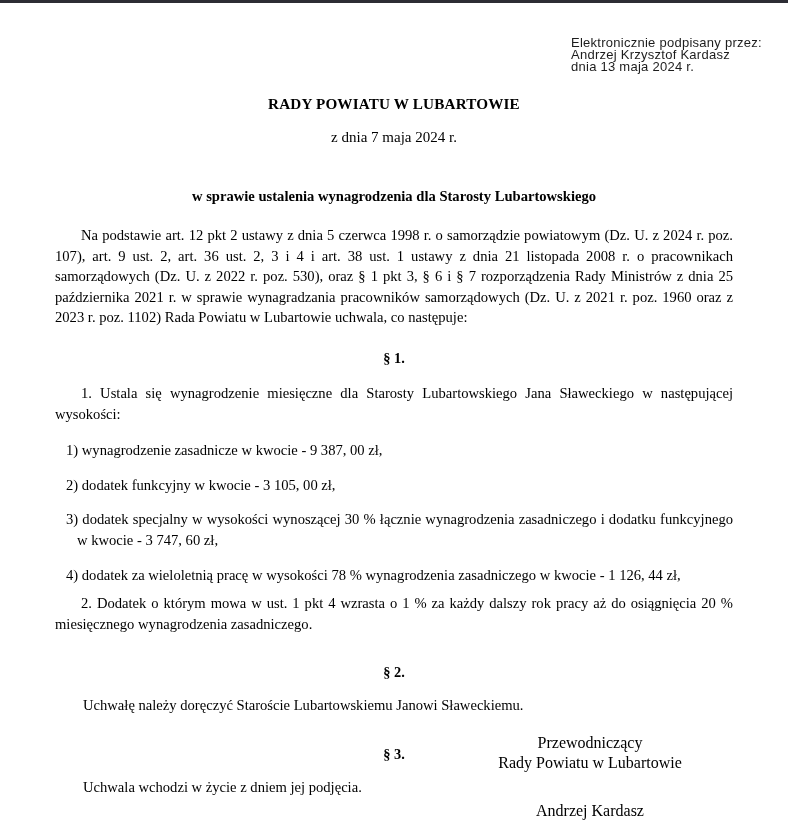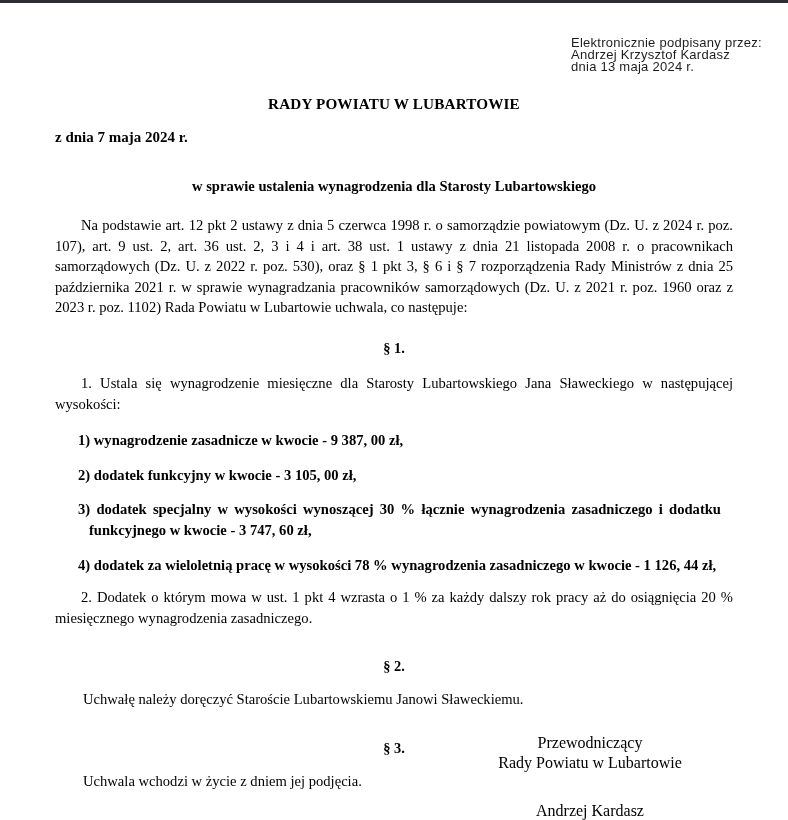--- a/index.html
+++ b/index.html
@@ -57,26 +57,26 @@
   .title-block {
     margin-top: 90px;
     text-align: center;
     font-weight: bold;
     font-size: 15.2px;
     line-height: 21px;
     letter-spacing: 0.01em;
   }
   .date-line {
     margin-top: 14px;
+    text-align: center;
     font-size: 15px;
     line-height: 19px;
-    font-weight: bold;
   }
   .subject-line {
-    margin-top: 30px;
+    margin-top: 40px;
     text-align: center;
     font-weight: bold;
     font-size: 14.6px;
     line-height: 19px;
   }
 
   .preamble {
     margin-top: 19px;
     font-size: 14.6px;
     line-height: 20.6px;
@@ -106,24 +106,23 @@
   .para-2 { margin-top: 8px; }
 
   .body-line {
     font-size: 14.6px;
     line-height: 20.6px;
     margin-top: 14px;
     padding-left: 28px;
   }
 
   .list {
-    margin: 12px;
+    margin: 0;
     padding: 0;
     list-style: none;
-    font-weight: bold;
   }
   .list li {
     font-size: 14.6px;
     line-height: 20.6px;
     text-align: justify;
     padding-left: 22px;
     text-indent: -11px;
     margin-top: 14px;
   }
   .list li.first { margin-top: 16px; }

